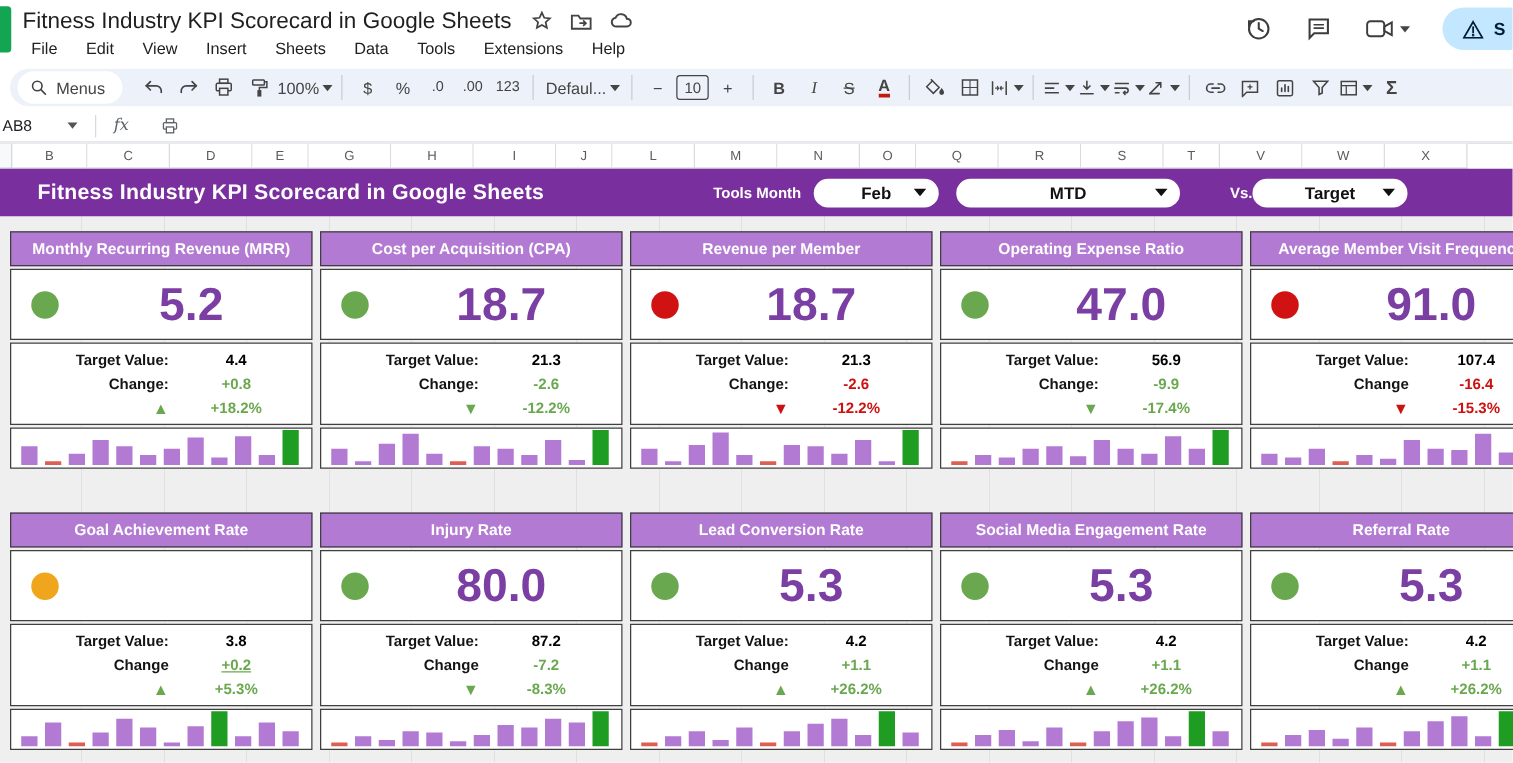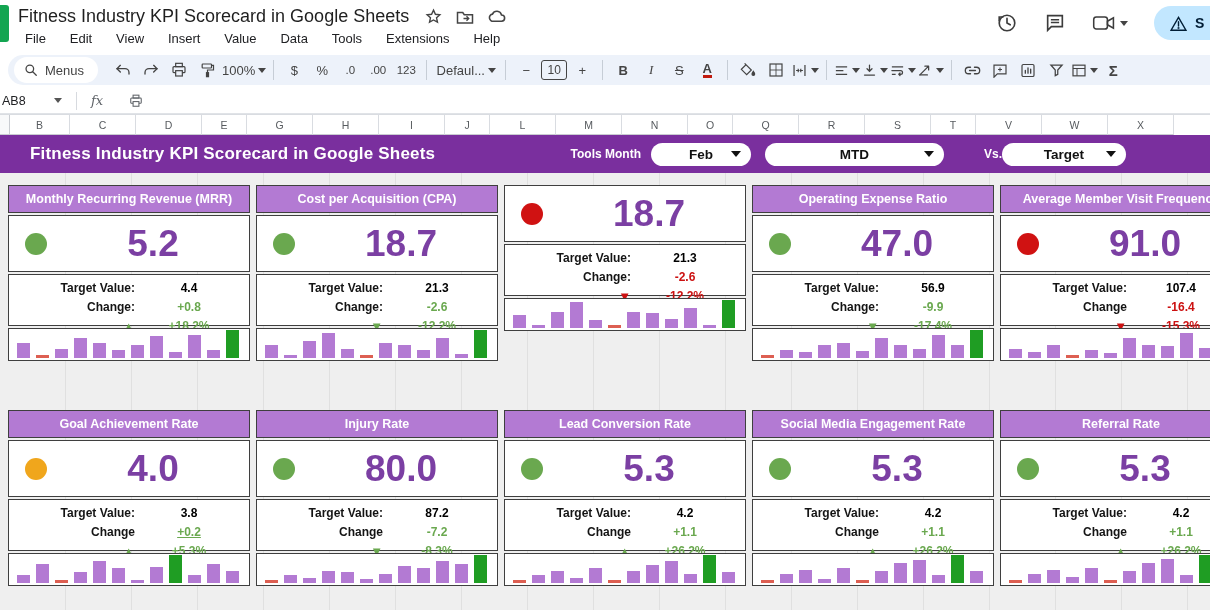--- a/index.html
+++ b/index.html
@@ -79,21 +79,21 @@
   .row-1 { top:50px; } .row-2 { top:275px; }
   .card { width:242px; flex:none; display:flex; flex-direction:column; gap:2px; }
   .card-header { border:1.5px solid #3f3f3f; background:var(--c-cardhead,#b37ad3); height:28px;
     display:flex; align-items:center; justify-content:center; }
   .card-title { color:#fff; font-weight:bold; font-size:12.5px; white-space:nowrap; }
   .card-value-row { border:1.5px solid #3f3f3f; background:#fff; height:57px;
     display:flex; align-items:center; }
   .status-dot { width:22px; height:22px; border-radius:50%; margin-left:16px; flex:none; }
   .card-value { flex:1; text-align:center; font-size:37px; font-weight:bold;
     color:var(--c-value,#7b3fa3); padding-left:10px; }
-  .card-target { border:1.5px solid #3f3f3f; background:#fff; height:52px;
+  .card-target { border:1.5px solid #3f3f3f; background:#fff; height:66px;
     display:grid; grid-template-columns:1fr 80px; padding:5px 20px 0 0; align-content:start;
     row-gap:2px; }
   .t-label { text-align:right; font-size:12px; font-weight:bold; color:#141414; padding-right:14px;
     line-height:17px; }
   .t-val { text-align:center; font-size:12px; font-weight:bold; line-height:17px; }
   .trend-arrow { font-size:13px; line-height:17px; }
   .card-chart { border:1.5px solid #3f3f3f; background:#fff; height:33px;
     display:flex; align-items:flex-end; gap:6px; padding:2px 8px; }
   .bar { width:13px; flex:none; min-height:2px; }
 
@@ -124,21 +124,21 @@
               <path d="M7 15h10a4 4 0 000-8 6 6 0 00-11.3-1A4.5 4.5 0 007 15z"></path>
             </svg>
         </span>
       </span>
     </div>
     <div class="menu-row">
         <span class="menu-item">File</span>
         <span class="menu-item">Edit</span>
         <span class="menu-item">View</span>
         <span class="menu-item">Insert</span>
-        <span class="menu-item">Value</span>
+        <span class="menu-item">Sheets</span>
         <span class="menu-item">Data</span>
         <span class="menu-item">Tools</span>
         <span class="menu-item">Extensions</span>
         <span class="menu-item">Help</span>
       </div>
   </div>
   <div class="topbar-right">
     <span>
       <svg class="ic" width="22" height="22" viewBox="0 0 24 24" fill="none" stroke="#3c3c3c" stroke-width="1.8">
           <circle cx="12" cy="12" r="8.5"></circle>
@@ -431,20 +431,23 @@
           <span class="bar" style="height: 14.56px; background: rgb(179, 122, 211);"></span>
           <span class="bar" style="height: 13.44px; background: rgb(179, 122, 211);"></span>
           <span class="bar" style="height: 8.4px; background: rgb(179, 122, 211);"></span>
           <span class="bar" style="height: 20.16px; background: rgb(179, 122, 211);"></span>
           <span class="bar" style="height: 4.2px; background: rgb(179, 122, 211);"></span>
           <span class="bar" style="height: 28px; background: rgb(31, 157, 35);"></span>
         </div>
   </div>
 
   <div class="card">
+    <div class="card-header">
+      <span class="card-title">Revenue per Member</span>
+    </div>
     <div class="card-value-row">
       <span class="status-dot" style="background: rgb(208, 18, 18);"></span>
       <span class="card-value">18.7</span>
     </div>
     <div class="card-target">
       <span class="t-label target-label">Target Value:</span>
       <span class="t-val target-val">21.3</span>
       <span class="t-label change-label">Change:</span>
       <span class="t-val change-val" style="color: rgb(204, 17, 17);">-2.6</span>
       <span class="t-label trend-arrow" style="color: rgb(204, 17, 17);">▼</span>
@@ -529,21 +532,20 @@
         </div>
   </div>
 </div>
   <div class="cards-row row-2">
   <div class="card">
     <div class="card-header">
       <span class="card-title">Goal Achievement Rate</span>
     </div>
     <div class="card-value-row">
       <span class="status-dot" style="background: rgb(240, 166, 28);"></span>
-      <span class="card-value">4.0</span>
     </div>
     <div class="card-target">
       <span class="t-label target-label">Target Value:</span>
       <span class="t-val target-val">3.8</span>
       <span class="t-label change-label">Change</span>
       <span class="t-val change-val" style="color: rgb(106, 168, 79); text-decoration: underline;">+0.2</span>
       <span class="t-label trend-arrow" style="color: rgb(106, 168, 79);">▲</span>
       <span class="t-val trend-pct" style="color: rgb(106, 168, 79);">+5.3%</span>
     </div>
     <div class="card-chart">

